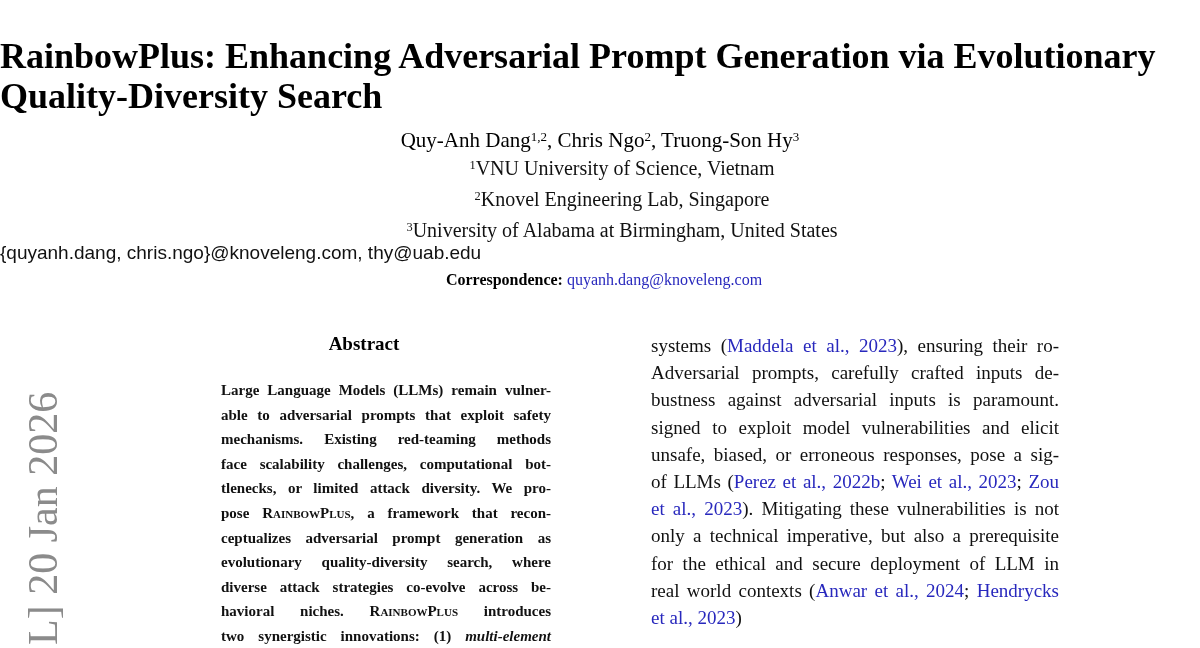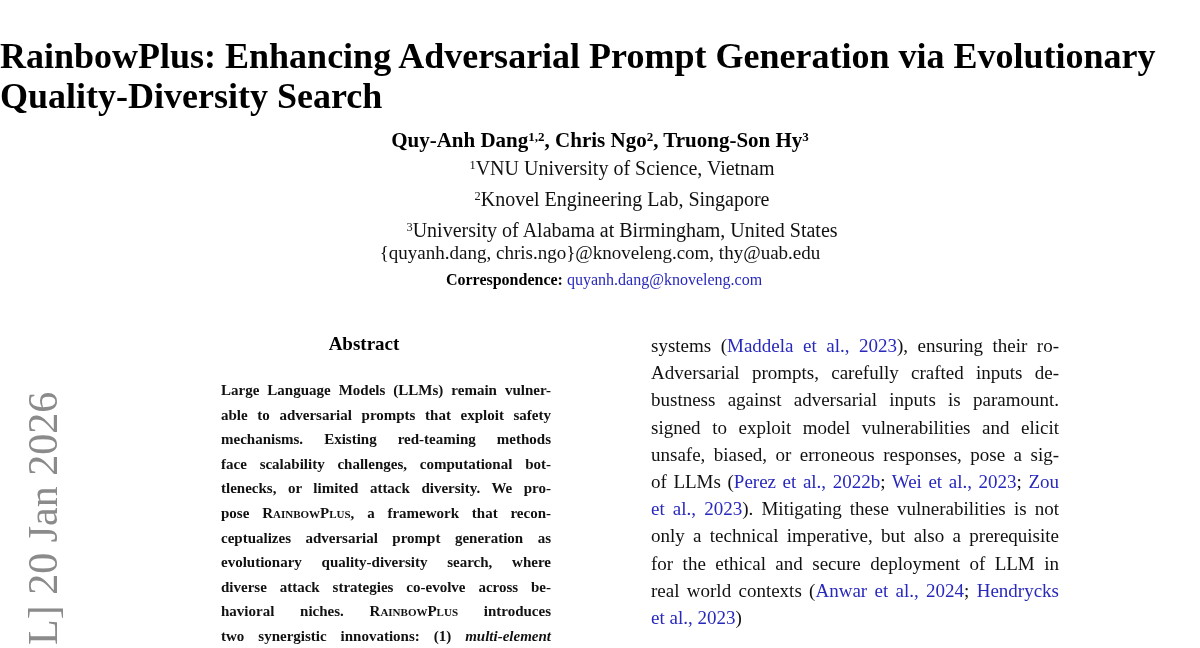--- a/index.html
+++ b/index.html
@@ -14,30 +14,30 @@
     transform:rotate(-90deg); transform-origin:0 0;
     font-size:42px; line-height:1; white-space:nowrap;
     color:var(--wm,#8b8b8b); letter-spacing:0px;
   }
   .title {
     position:absolute; left:0; right:15px; top:36px; 
     font-weight:bold; font-size:36px; line-height:40px; color:#000;
   }
   .authors {
     position:absolute; left:0; right:0; top:127px; text-align:center;
-    font-weight:bold; font-size:21px; line-height:26px; color:#000;
+    font-weight:normal; font-size:21px; line-height:26px; color:#000;
   }
   .affils {
     position:absolute; left:0; right:0; top:154px; text-align:center;
     font-size:20px; line-height:28px;
   }
   .affils .tline { text-align:center; text-align-last:center; }
   .emails {
-    position:absolute; left:0; right:0; top:240px; text-align:center;
-    font-family:Liberation Serif, serif; font-size:19px; line-height:26px;
+    position:absolute; left:0; right:0; top:240px; 
+    font-family:Liberation Sans, sans-serif; font-size:19px; line-height:26px;
   }
   .corr {
     position:absolute; left:8px; right:0; top:270px; text-align:center;
     font-size:16px; line-height:20px;
   }
   .corr-label { font-weight:bold; color:#000; }
   .link { color:var(--link,#2323c3); }
   .abs-heading {
     position:absolute; left:177px; width:374px; top:333px;
     text-align:center; font-weight:bold; font-size:19px; color:#000;

